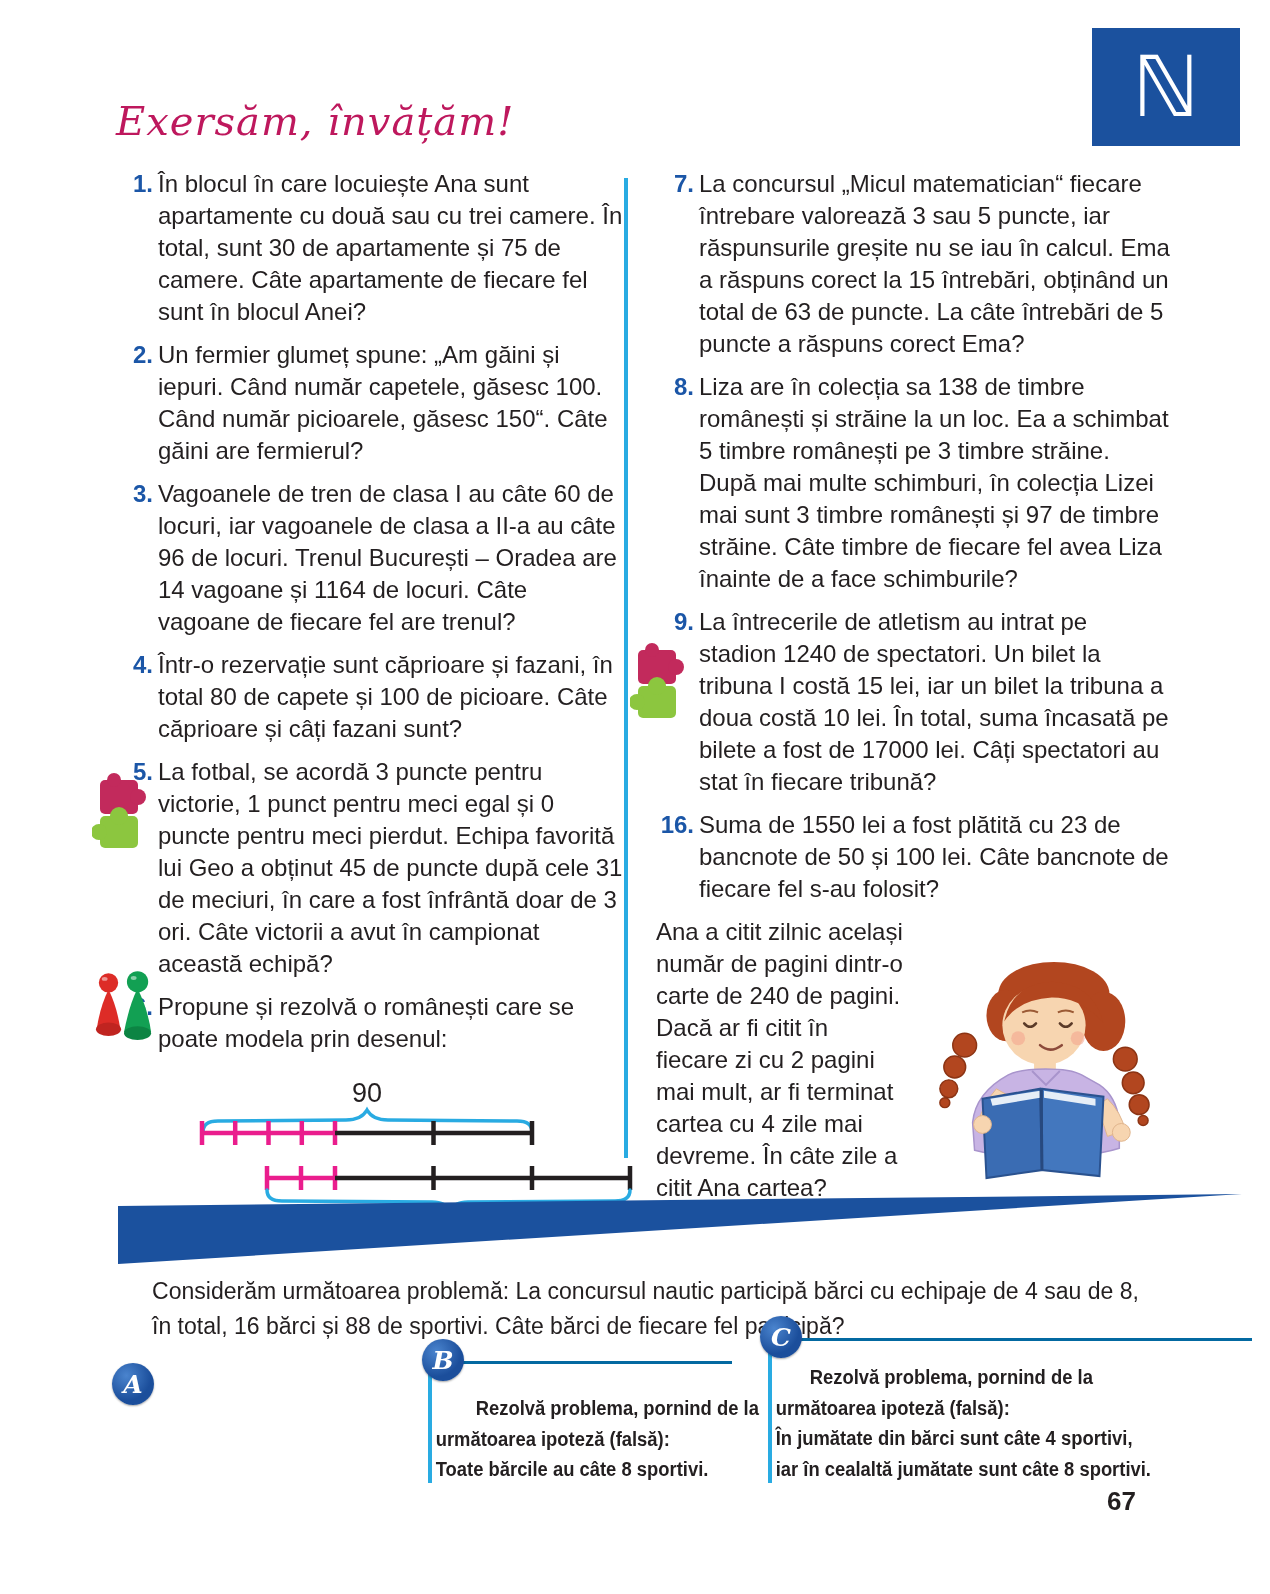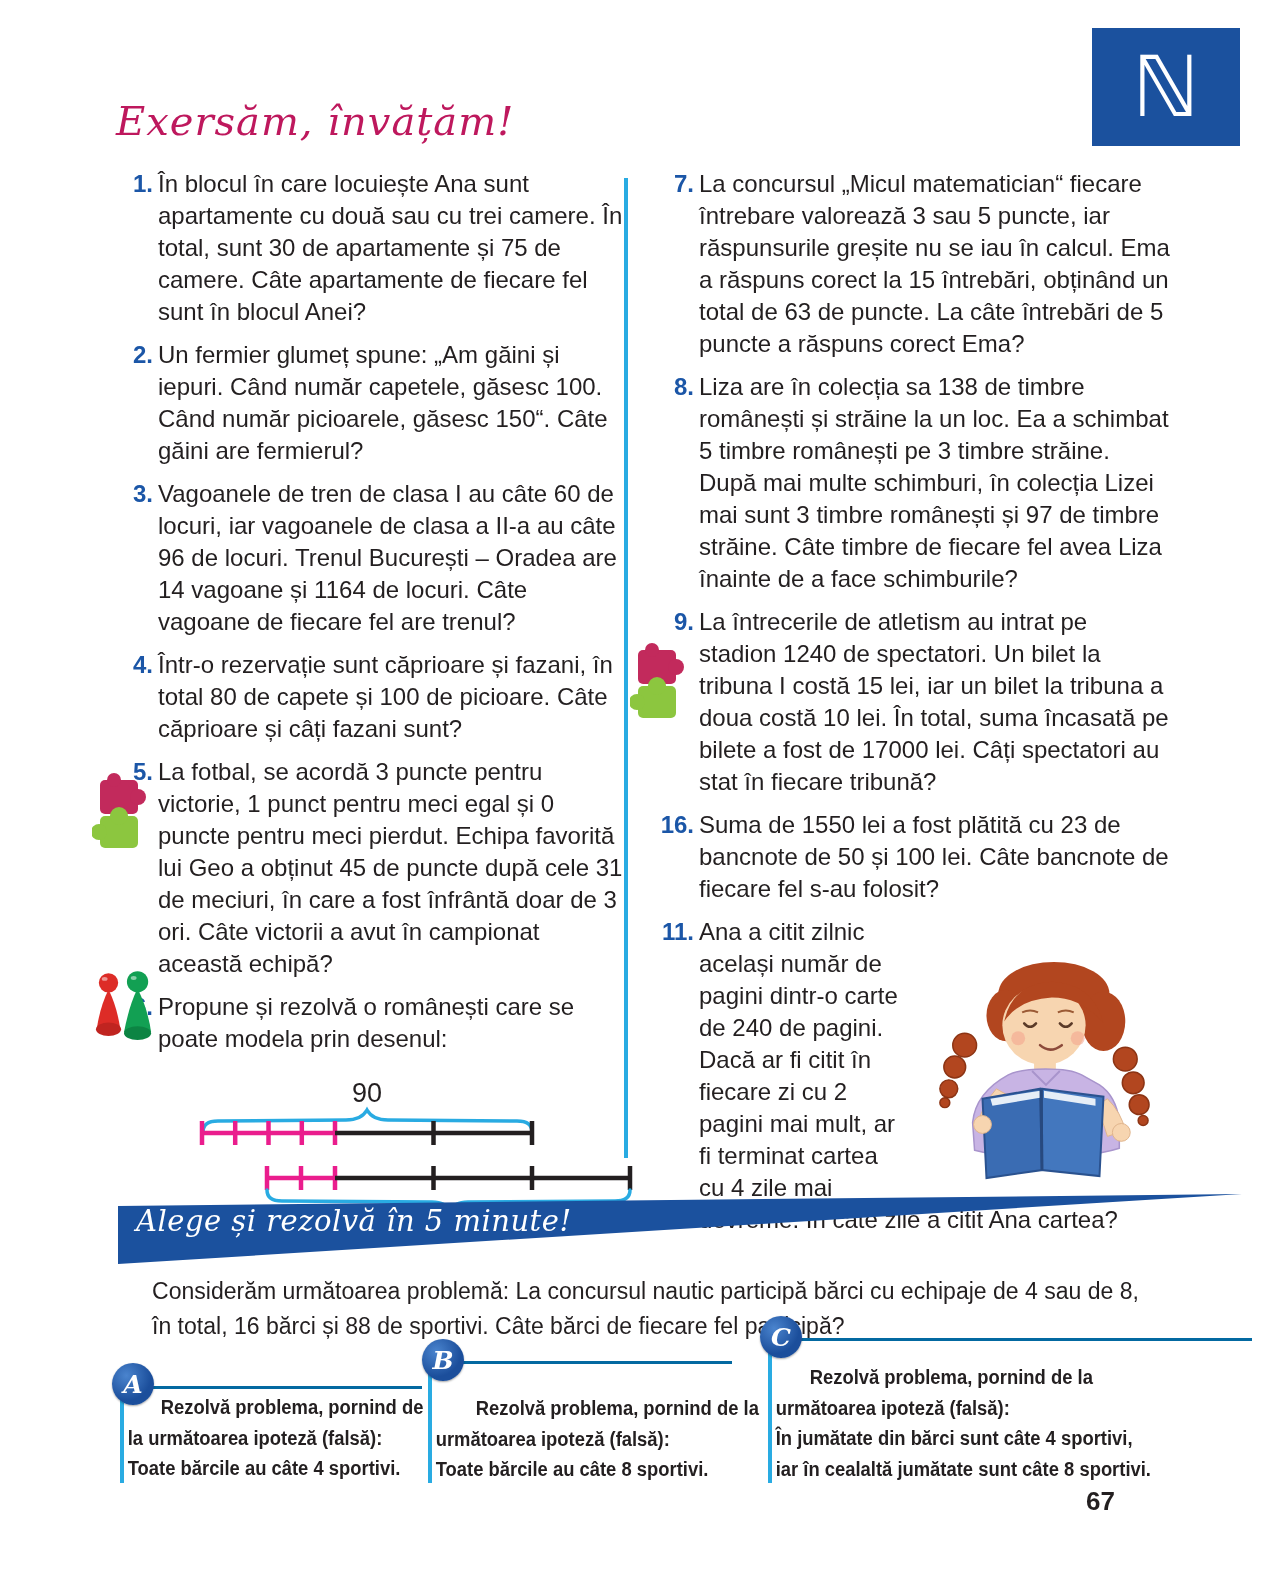--- a/index.html
+++ b/index.html
@@ -53,21 +53,21 @@
 
   .badge{position:absolute;width:42px;height:42px;border-radius:50%;
         background:radial-gradient(circle at 34% 30%, #4A84CE, #1B4E9B 62%);
         color:#fff;display:flex;align-items:center;justify-content:center;
         font-weight:bold;font-size:25px;font-family:"DejaVu Serif",serif;font-style:italic;
         box-shadow:0 1px 2px rgba(0,0,0,.35);}
   #badgeA{left:112px;top:1363px;}
   #badgeB{left:422px;top:1339px;}
   #badgeC{left:760px;top:1316px;}
 
-  .pagenum{position:absolute;left:1086px;top:1486px;width:50px;text-align:left;
+  .pagenum{position:absolute;left:1086px;top:1486px;width:50px;text-align:right;
         font-size:26px;font-weight:bold;}
 </style>
 </head>
 <body>
 
 <div class="page">
 
   <div class="chapter-tab">
     <span>ℕ</span>
   </div>
@@ -150,21 +150,20 @@
     </div>
     <div class="prob">
       <span class="num">9.</span>
       <span class="txt">La întrecerile de atletism au intrat pe stadion 1240 de spectatori. Un bilet la tribuna I costă 15 lei, iar un bilet la tribuna a doua costă 10 lei. În total, suma încasată pe bilete a fost de 17000 lei. Câți spectatori au stat în fiecare tribună?</span>
     </div>
     <div class="prob">
       <span class="num">16.</span>
       <span class="txt">Suma de 1550 lei a fost plătită cu 23 de bancnote de 50 și 100 lei. Câte bancnote de fiecare fel s-au folosit?</span>
     </div>
     <div class="prob">
-      <span class="num">11.</span>
       <span class="txt">
         
         <svg class="girl-float" viewBox="0 0 258 232">
 
           <g fill="#B2461F" stroke="#8C3414" stroke-width="1.5">
             <circle cx="52" cy="96" r="12"></circle>
               <circle cx="42" cy="118" r="11"></circle>
             <circle cx="36" cy="140" r="9"></circle>
               <circle cx="32" cy="154" r="5"></circle>
             <circle cx="214" cy="110" r="12"></circle>
@@ -235,32 +234,26 @@
     <circle cx="46" cy="25" r="8" fill="#C22A5C"></circle>
     <circle cx="22" cy="8" r="7" fill="#C22A5C"></circle>
     <rect x="8" y="44" width="38" height="32" rx="5" fill="#8CC63F"></rect>
     <circle cx="27" cy="44" r="9" fill="#8CC63F"></circle>
     <circle cx="7" cy="60" r="8" fill="#8CC63F"></circle>
   </svg>
 
   <svg class="banner-svg" width="1124" height="78" viewBox="0 0 1124 78">
     <polygon points="0,16 1124,4 0,74" fill="#1B519E"></polygon>
   </svg>
-  <div class="banner-text">Alege și rezolvă în 5 minute!</div>
 
   <div class="intro">
     <div>Considerăm următoarea problemă: La concursul nautic participă bărci cu echipaje de 4 sau de 8,</div>
     <div>în total, 16 bărci și 88 de sportivi. Câte bărci de fiecare fel participă?</div>
   </div>
 
-  <div class="opt" id="optA">
-    <div class="oline">Rezolvă problema, pornind de</div>
-    <div class="oline">la următoarea ipoteză (falsă):</div>
-    <div class="oline">Toate bărcile au câte 4 sportivi.</div>
-  </div>
   <div class="opt" id="optB">
     <div class="oline">Rezolvă problema, pornind de la</div>
     <div class="oline">următoarea ipoteză (falsă):</div>
     <div class="oline">Toate bărcile au câte 8 sportivi.</div>
   </div>
   <div class="opt" id="optC">
     <div class="oline">Rezolvă problema, pornind de la</div>
     <div class="oline">următoarea ipoteză (falsă):</div>
     <div class="oline">În jumătate din bărci sunt câte 4 sportivi,</div>
     <div class="oline">iar în cealaltă jumătate sunt câte 8 sportivi.</div>

